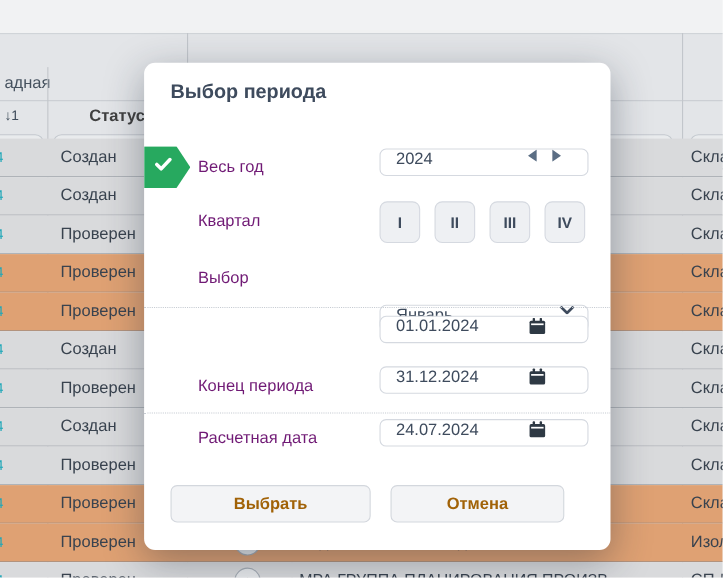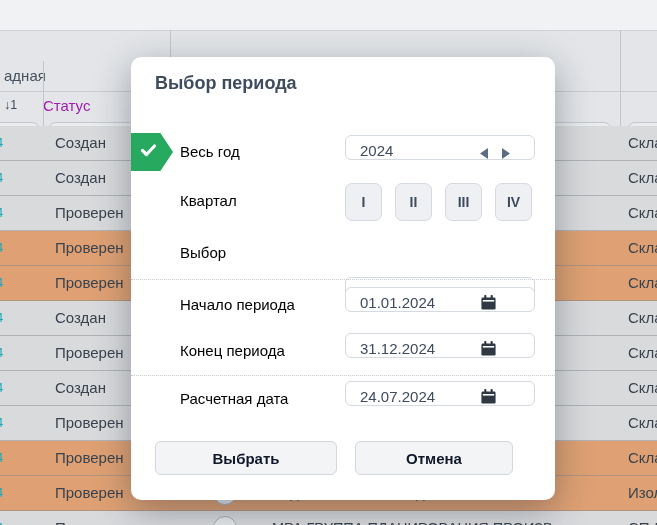--- a/index.html
+++ b/index.html
@@ -9,22 +9,22 @@
     font-family:"Liberation Sans","DejaVu Sans",sans-serif;
     color:#3e4b5d;
   }
   
   .thead{position:absolute;left:0;top:30px;width:657px;height:96px;background:#e3e5e8;
          border-top:1px solid #d0d4d8;}
   .group-sep{position:absolute;left:0;top:60px;width:657px;height:1px;background:#c9cdd2;}
   .ghead-left{position:absolute;left:4px;top:36px;font-size:15px;color:#45515e;}
   .ghead-mid{position:absolute;left:177px;top:46px;font-size:15px;color:#45515e;}
   .sort-badge{position:absolute;left:4px;top:67px;font-size:12.5px;color:#3f4c5a;}
-  .col-status-header{position:absolute;left:43px;top:66px;width:127px;text-align:left;
-      font-size:15px;color:#a21caf;font-weight:400;}
+  .col-status-header{position:absolute;left:43px;top:66px;width:127px;text-align:center;
+      font-size:15px;color:#404040;font-weight:700;}
   .v-border{position:absolute;top:30px;bottom:0;width:1px;background:#c2c6cb;}
   .vb-a{left:43px;top:61px;}
   .vb-b{left:170px;}
   .vb-c{left:265px;top:126px;}
   .vb-d{left:620px;}
   .filter-box{position:absolute;height:32px;border:1px solid #c3c8ce;border-radius:8px;
       background:#e9ebed;box-sizing:border-box;}
   .fb-icon{left:-8px;top:91px;width:48px;display:flex;align-items:center;justify-content:flex-end;padding-right:9px;}
   .finput{position:absolute;height:32px;border:1px solid #c3c8ce;border-radius:8px;
       background:#e9ebed;box-sizing:border-box;font-family:inherit;
@@ -43,39 +43,39 @@
   .c-dept{position:absolute;left:272px;top:9px;font-size:14.5px;color:#39434f;white-space:nowrap;}
   .c-right{position:absolute;left:628px;top:8px;font-size:15px;color:#39434f;white-space:nowrap;}
   .c-circle{position:absolute;left:213px;top:5px;width:24px;height:24px;border-radius:50%;
         border:1px solid #a6adb5;background:#e9ebed;box-sizing:border-box;
         display:flex;align-items:center;justify-content:center;
         font-size:10px;color:#4a5560;}
   
   .modal{position:absolute;left:131px;top:57px;width:424px;height:443px;background:#fff;
         border-radius:10px;box-shadow:0 10px 36px rgba(30,40,55,.38);z-index:10;}
   .m-title{position:absolute;left:24px;top:16px;font-size:18px;font-weight:600;color:#3e4b5d;}
-  .m-label{position:absolute;left:49px;font-size:15px;color:#000000;}
+  .m-label{position:absolute;left:49px;font-size:15px;color:#701a75;}
   .ctrl{position:absolute;left:214px;width:190px;height:25px;border:1px solid #d5d9e0;
         border-radius:6px;box-sizing:border-box;background:#fff;
-        display:flex;align-items:flex-end;font-size:15px;color:#3e4b5d;}
+        display:flex;align-items:flex-start;font-size:15px;color:#3e4b5d;}
   .ctrl .val{padding-left:14px;flex:1;}
   .year-arrows{display:flex;gap:14px;padding-right:12px;align-items:center;}
   .year-arrows svg{display:block;cursor:pointer;}
   .chev{padding-right:12px;display:flex;align-items:center;}
   .cal{padding-right:11px;display:flex;align-items:center;cursor:pointer;}
   .q-group{position:absolute;left:214px;width:190px;display:flex;gap:13px;}
   .q-btn{width:37px;height:38px;border:1px solid #d5d9e0;border-radius:7px;background:#eef0f3;
         font-family:inherit;font-size:14px;font-weight:700;color:#3e4b5d;cursor:pointer;
         display:flex;align-items:center;justify-content:center;box-sizing:border-box;}
   .dotted{position:absolute;left:0;width:424px;height:0;border-top:1px dotted #c6cbd2;}
   .badge{position:absolute;left:0;top:76px;width:42px;height:38px;background:var(--accent,#27a95f);
         clip-path:polygon(0 0,70% 0,100% 50%,70% 100%,0 100%);
         display:flex;align-items:center;justify-content:center;padding-right:8px;box-sizing:border-box;}
   .m-btn{position:absolute;height:34px;border:1px solid #d3d7dd;border-radius:6px;background:#f3f4f6;
-        font-family:inherit;font-size:15px;font-weight:600;color:#0f172a;cursor:pointer;}
+        font-family:inherit;font-size:15px;font-weight:600;color:#a16207;cursor:pointer;}
   .btn-select{left:24px;top:384px;width:182px;}
   .btn-cancel{left:224px;top:384px;width:158px;}
   input.ctrl-input{border:none;outline:none;background:transparent;font-family:inherit;
         font-size:15px;color:#3e4b5d;width:120px;padding:0 0 0 14px;}
 </style>
 </head>
 <body>
 
 <div class="thead">
   <span class="ghead-left">адная</span>
@@ -219,21 +219,20 @@
     <span class="val">Январь</span>
     <span class="chev">
       <svg width="13" height="8" viewBox="0 0 13 8" fill="none">
         <polyline points="1.5,1.5 6.5,6.5 11.5,1.5" stroke="#3e4b5d" stroke-width="2.4" stroke-linecap="round" stroke-linejoin="round"></polyline>
       </svg>
     </span>
   </div>
 
   <div class="dotted" style="top:222px;"></div>
 
-  <span class="m-label" style="top:239px;">Начало периода</span>
   <div class="ctrl" style="top:230px;">
     <input class="ctrl-input" value="01.01.2024" style="">
     <span class="cal">
       <svg width="17" height="17" viewBox="0 0 24 24">
         <rect x="2" y="5" width="20" height="17" rx="2" fill="#2e3944"></rect>
         <rect x="6" y="1.5" width="3" height="6" rx="1" fill="#2e3944"></rect>
         <rect x="15" y="1.5" width="3" height="6" rx="1" fill="#2e3944"></rect>
         <rect x="4" y="8.5" width="16" height="2.2" fill="#ffffff"></rect>
       </svg>
     </span>

